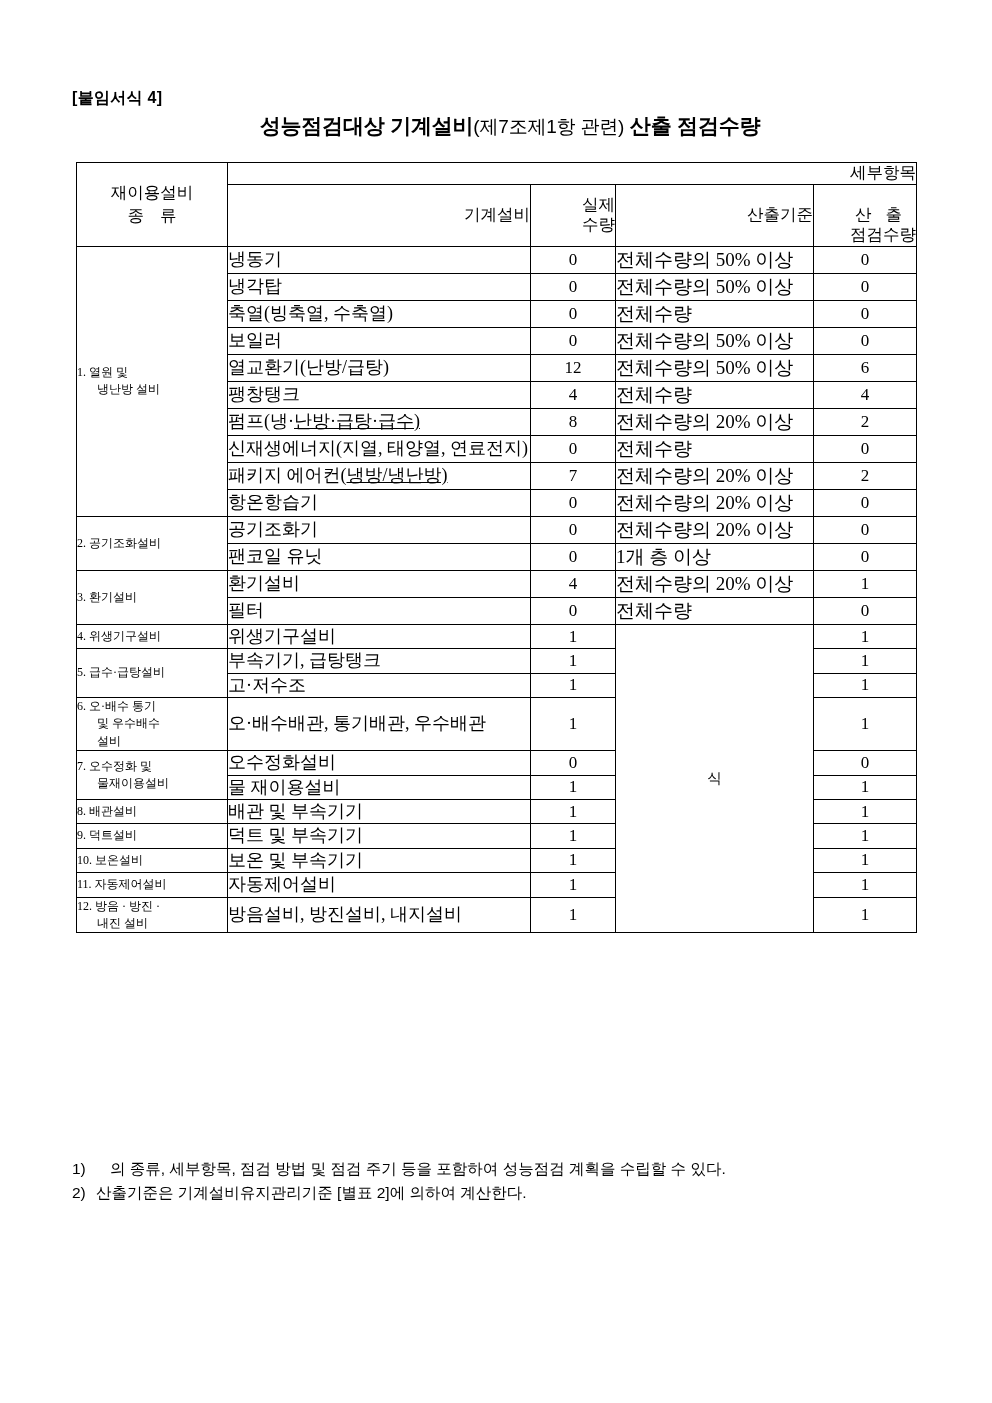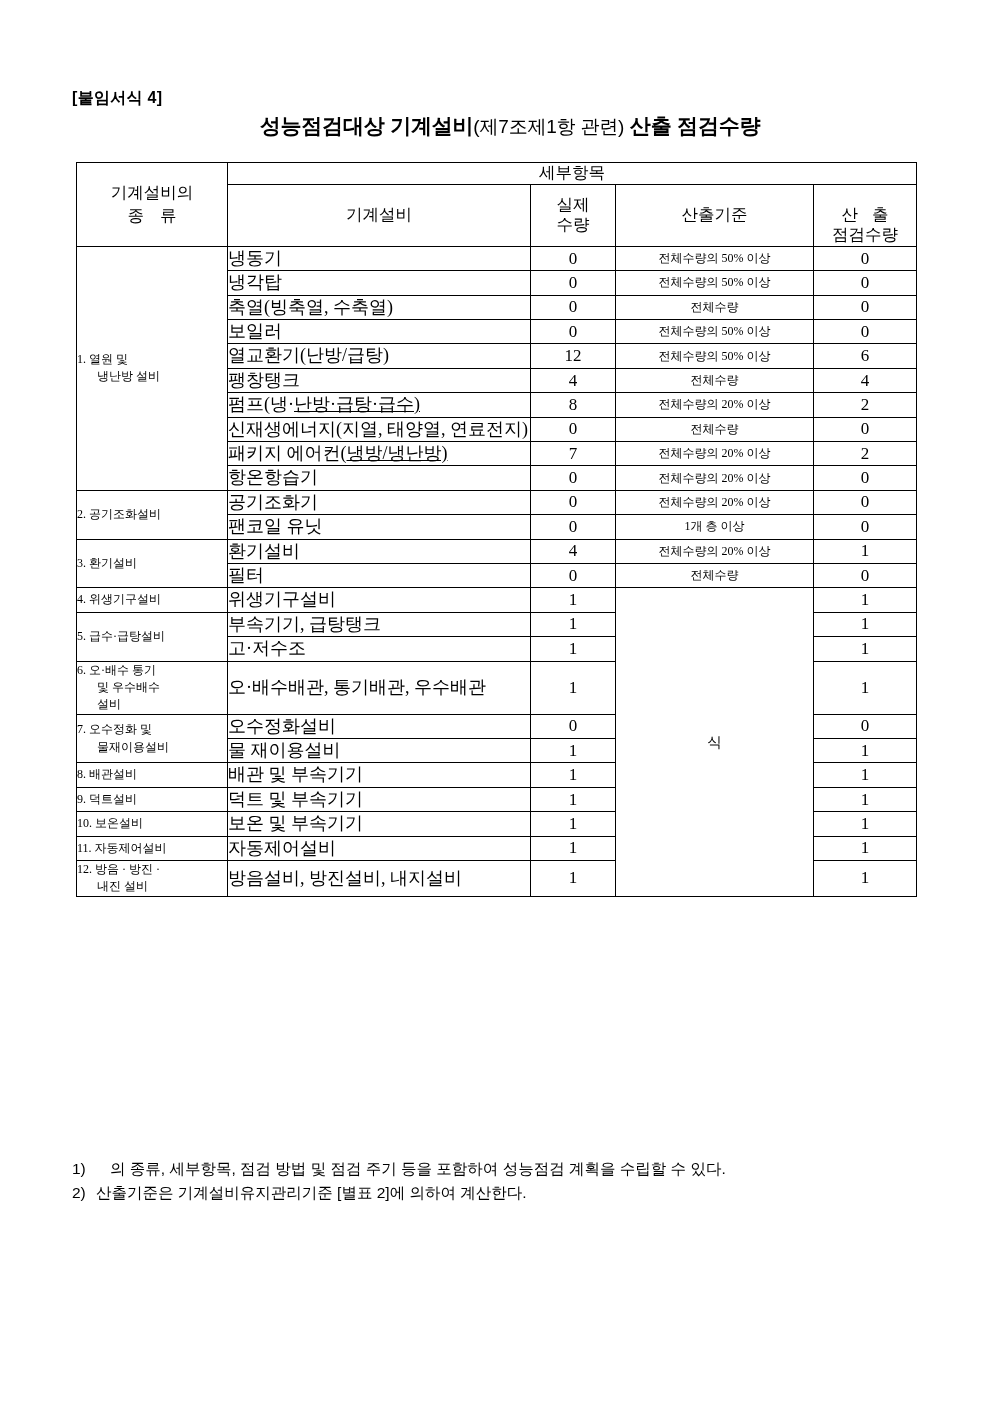--- a/index.html
+++ b/index.html
@@ -68,21 +68,21 @@
   col.c-cat   { width: 151px; }
   col.c-eq    { width: 303px; }
   col.c-qty   { width: 85px; }
   col.c-std   { width: 198px; }
   col.c-res   { width: 103px; }
 
   .hdr-cell {
     font-size: 16.5px;
     line-height: 1.25;
     padding: 5px 2px;
-    text-align: center;
+    text-align: right;
   }
   .hdr-cat {
     font-size: 16.5px;
     line-height: 1.4;
     padding: 6px 2px;
     text-align: center;
   }
   .sp-wide { letter-spacing: 16px; padding-left: 16px; }
   .sp-wide2 { letter-spacing: 14px; padding-left: 14px; margin-top: 20px; }
 
@@ -106,22 +106,22 @@
 
   .num-cell {
     font-size: 17px;
     font-weight: bold;
     text-align: center;
     padding: 4px 2px;
   }
   .num-cell.light { font-weight: normal; }
 
   .std-cell {
-    font-size: 12px;
-    text-align: center;
+    font-size: 19px;
+    text-align: left;
     padding: 4px 2px;
   }
   .std-merged {
     font-size: 14.5px;
     text-align: center;
     vertical-align: middle;
   }
 
   .notes {
     position: absolute;
@@ -160,21 +160,21 @@
     <colgroup>
       <col class="c-cat">
         <col class="c-eq">
         <col class="c-qty">
         <col class="c-std">
         <col class="c-res">
     </colgroup>
     <tbody id="table-body">
         <tr>
           <td class="hdr-cat" rowspan="2">
-            <div>기계설비의</div>
+            <div>재이용설비</div>
             <div class="sp-wide">종류</div>
           </td>
           <td class="hdr-cell" colspan="4">세부항목</td>
         </tr>
         <tr>
           <td class="hdr-cell">기계설비</td>
           <td class="hdr-cell">실제<br>수량</td>
           <td class="hdr-cell">산출기준</td>
           <td class="hdr-cell">
             <div class="sp-wide2">산출</div>

